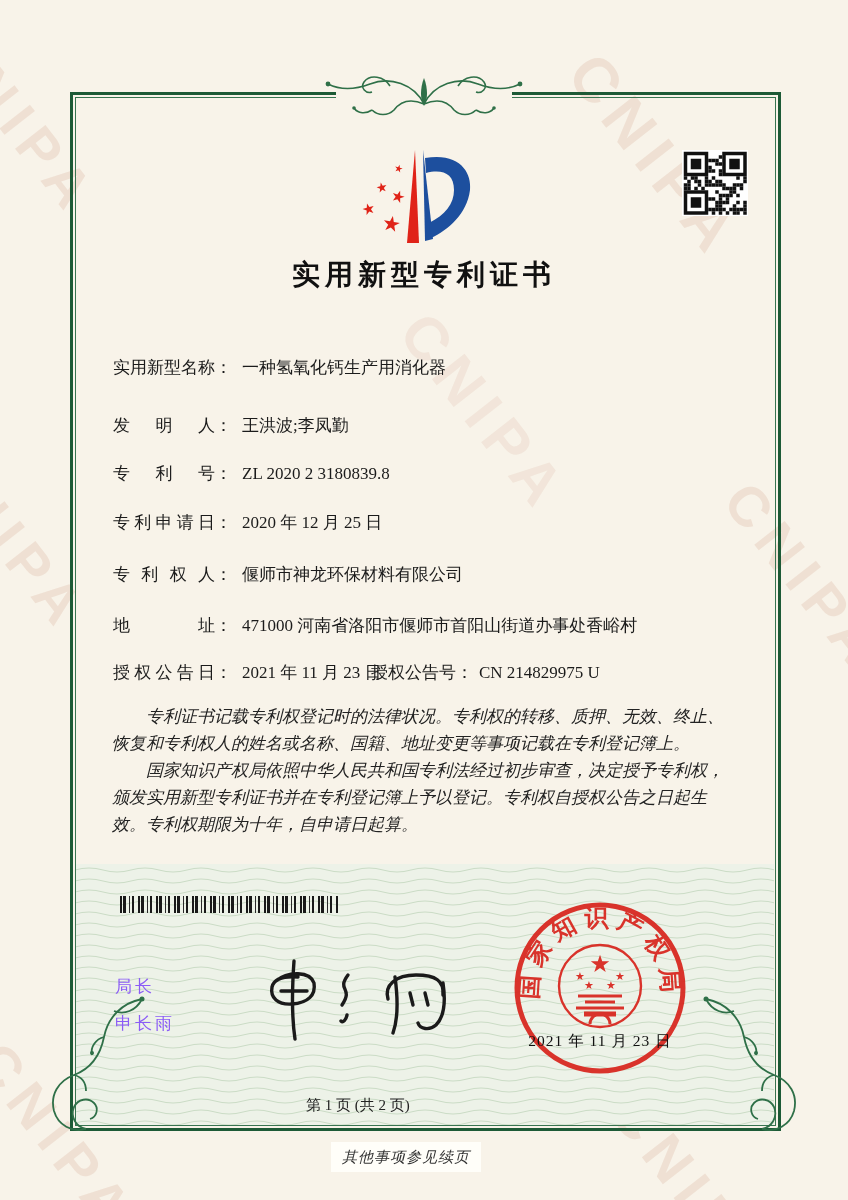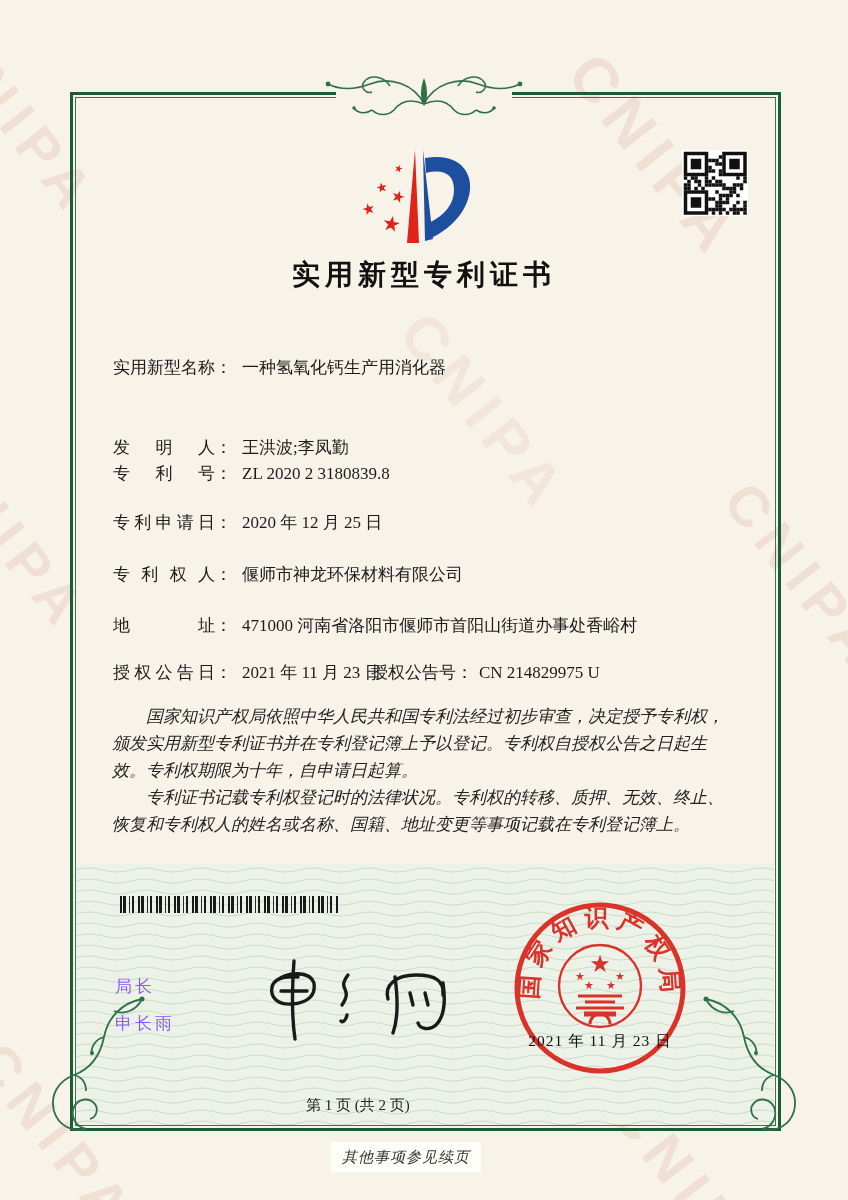--- a/index.html
+++ b/index.html
@@ -254,21 +254,21 @@
       <rect x="50.75" y="61.25" width="3.5" height="3.5" fill="#111"></rect>
       <rect x="54.25" y="61.25" width="3.5" height="3.5" fill="#111"></rect>
       <rect x="61.25" y="61.25" width="3.5" height="3.5" fill="#111"></rect>
     </svg>
 
   <div class="abs title">实用新型专利证书</div>
 
   <div class="row" style="top:356px;">
     <span class="flabel">实用新型名称</span><span class="fcolon">：</span><span class="fvalue">一种氢氧化钙生产用消化器</span>
   </div>
-  <div class="row" style="top:436px;">
+  <div class="row" style="top:414px;">
     <span class="flabel">发明人</span><span class="fcolon">：</span><span class="fvalue">王洪波;李凤勤</span>
   </div>
   <div class="row" style="top:462px;">
     <span class="flabel">专利号</span><span class="fcolon">：</span><span class="fvalue">ZL 2020 2 3180839.8</span>
   </div>
   <div class="row" style="top:511px;">
     <span class="flabel">专利申请日</span><span class="fcolon">：</span><span class="fvalue">2020 年 12 月 25 日</span>
   </div>
   <div class="row" style="top:563px;">
     <span class="flabel">专利权人</span><span class="fcolon">：</span><span class="fvalue">偃师市神龙环保材料有限公司</span>
@@ -277,22 +277,22 @@
     <span class="flabel">地址</span><span class="fcolon">：</span><span class="fvalue">471000 河南省洛阳市偃师市首阳山街道办事处香峪村</span>
   </div>
   <div class="row" style="top:661px;">
     <span class="flabel">授权公告日</span><span class="fcolon">：</span><span class="fvalue">2021 年 11 月 23 日</span>
     <span class="pair2">
       <span>授权公告号</span><span>：</span><span class="fvalue">CN 214829975 U</span>
     </span>
   </div>
 
   <div class="abs body-block">
+    <p>专利证书记载专利权登记时的法律状况。专利权的转移、质押、无效、终止、恢复和专利权人的姓名或名称、国籍、地址变更等事项记载在专利登记簿上。</p>
     <p>国家知识产权局依照中华人民共和国专利法经过初步审查，决定授予专利权，颁发实用新型专利证书并在专利登记簿上予以登记。专利权自授权公告之日起生效。专利权期限为十年，自申请日起算。</p>
-    <p>专利证书记载专利权登记时的法律状况。专利权的转移、质押、无效、终止、恢复和专利权人的姓名或名称、国籍、地址变更等事项记载在专利登记簿上。</p>
   </div>
 
   <div class="abs barcode"></div>
 
   <div class="signer" style="top:963px;">局长</div>
   <div class="signer" style="top:1000px;">申长雨</div>
 
   <svg class="abs" style="left:248px;top:947px;z-index:4;" width="210" height="100" viewBox="0 0 210 100">
     <g stroke="#1a1a1a" stroke-width="3.4" fill="none" stroke-linecap="round" stroke-linejoin="round">
       <path d="M28,34 C40,24 62,24 66,36 C68,48 60,56 44,57 C30,58 22,51 24,40 C26,32 36,29 50,30"></path>

